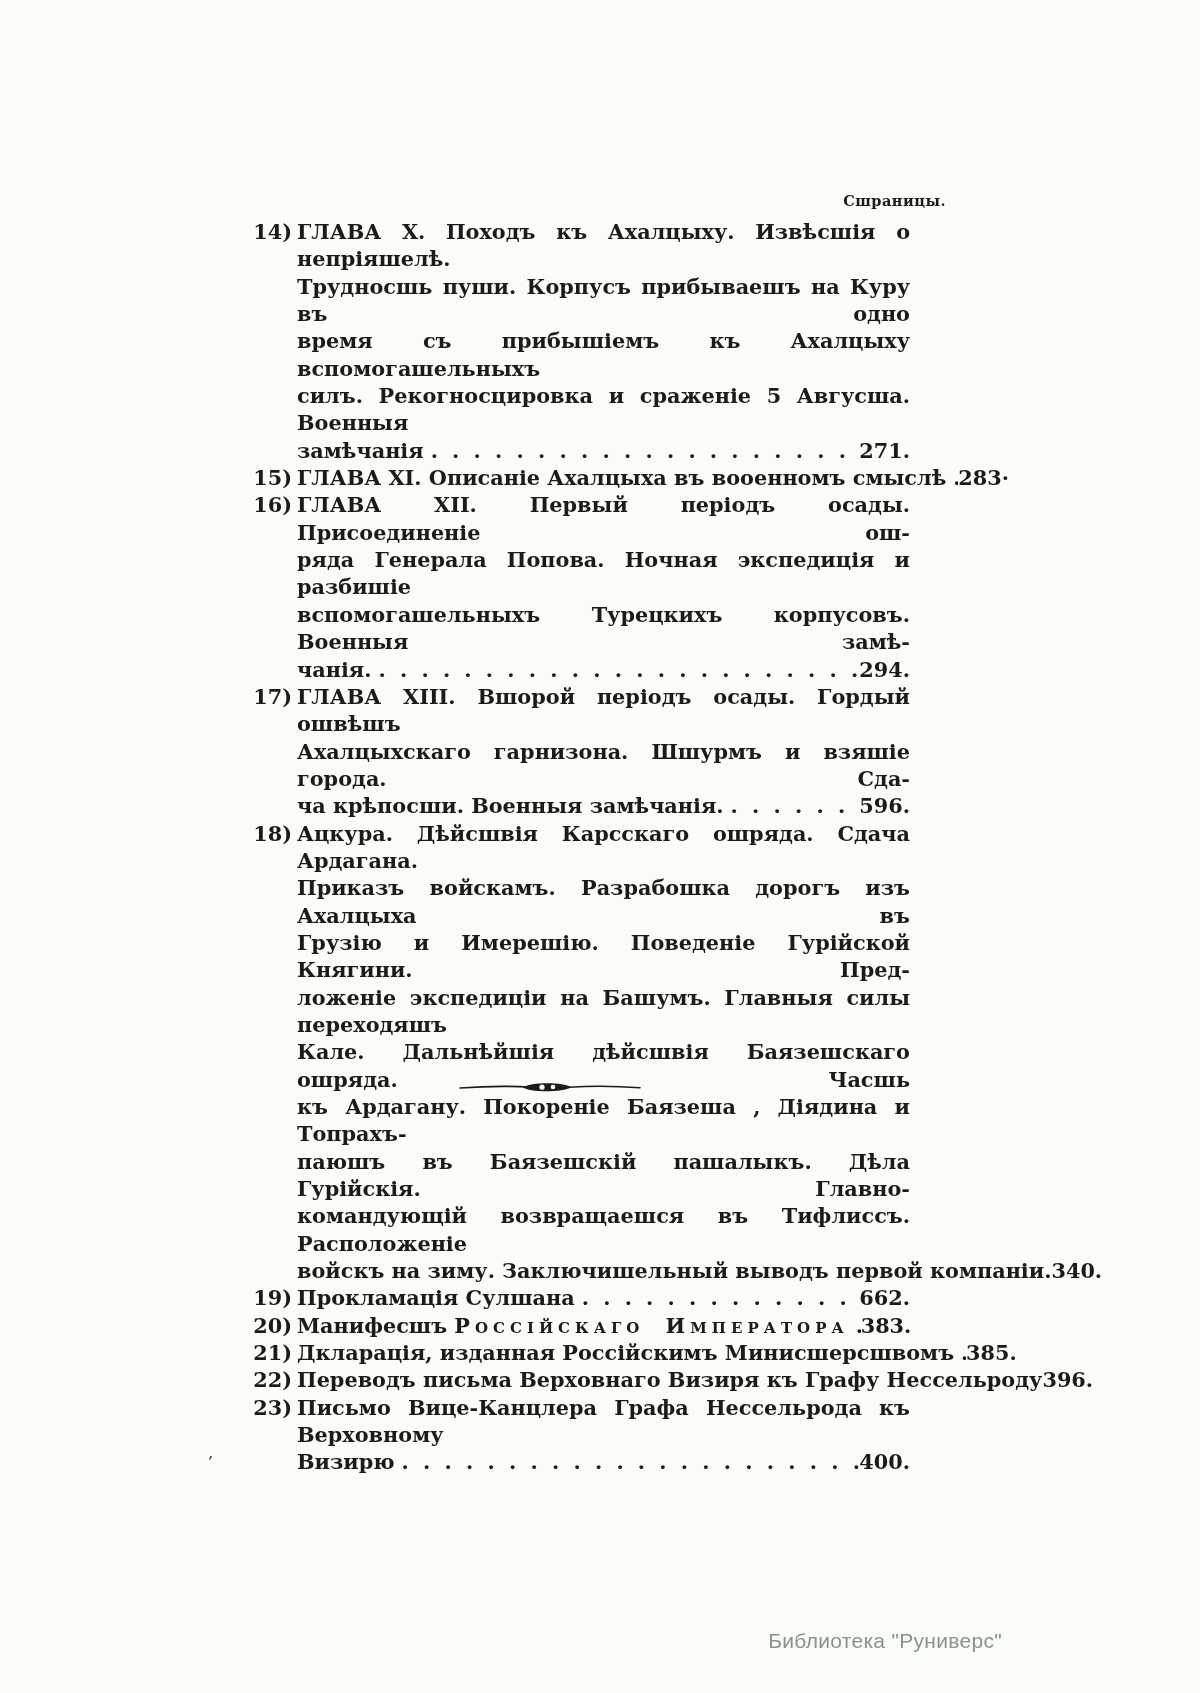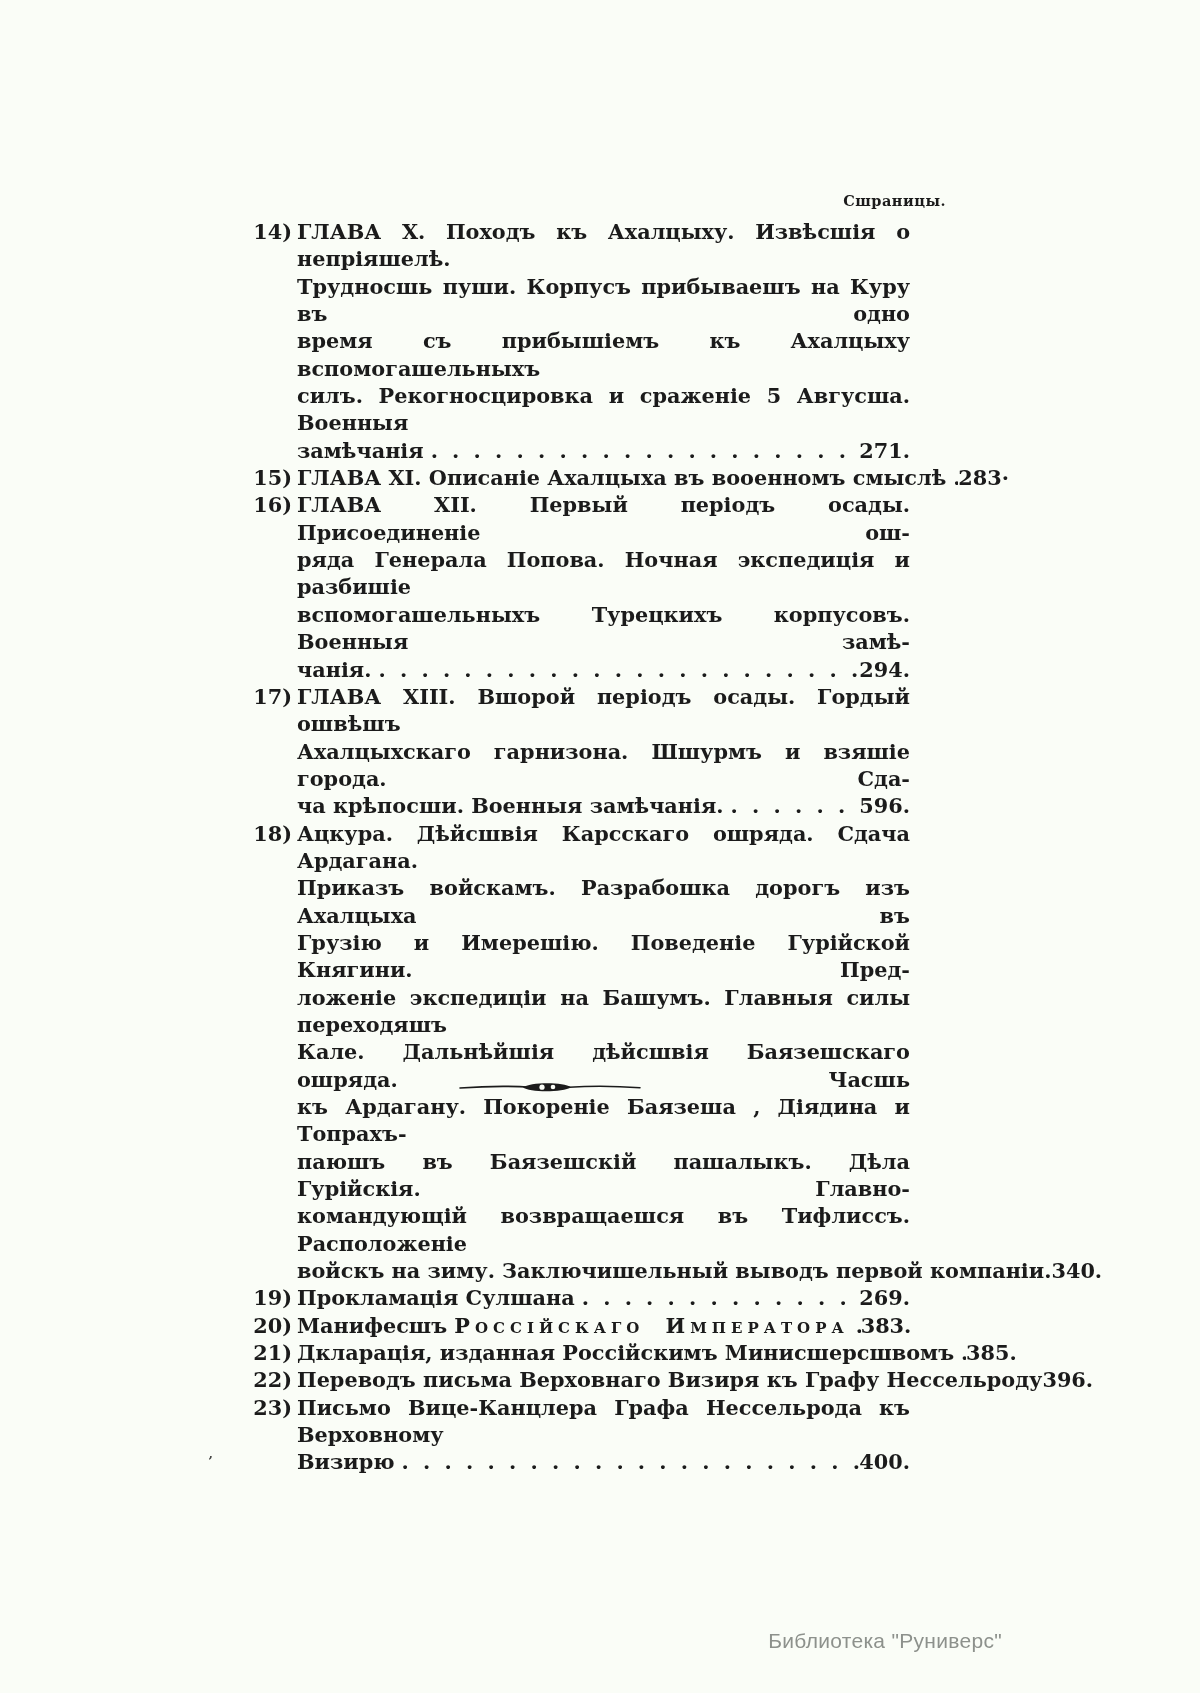--- a/index.html
+++ b/index.html
@@ -151,21 +151,21 @@
           <span class="txt">войскъ на зиму. Заключишельный выводъ первой компаніи.</span>
           <span class="spacer"></span>
           <span class="pg">340.</span>
         </div>
       </div>
       <div class="entry">
         <span class="num">19)</span>
         <div class="line pl">
           <span class="txt">Прокламація Сулшана</span>
           <span class="dots">. . . . . . . . . . . . . . . . . . . . . . . . . . . . . . . . . . . . . . . . . . . . . . . . . . . . . . . . . . . .</span>
-          <span class="pg">269.</span>
+          <span class="pg">662.</span>
         </div>
       </div>
       <div class="entry">
         <span class="num">20)</span>
         <div class="line pl">
           <span class="txt"><span>Манифесшъ </span><span class="spaced-caps">Россійскаго Императора</span></span>
           <span class="dots">. . . . . . . . . . . . . . . . . . . . . . . . . . . . . . . . . . . . . . . . . . . . . . . . . . . . . . . . . . . .</span>
           <span class="pg">383.</span>
         </div>
       </div>

